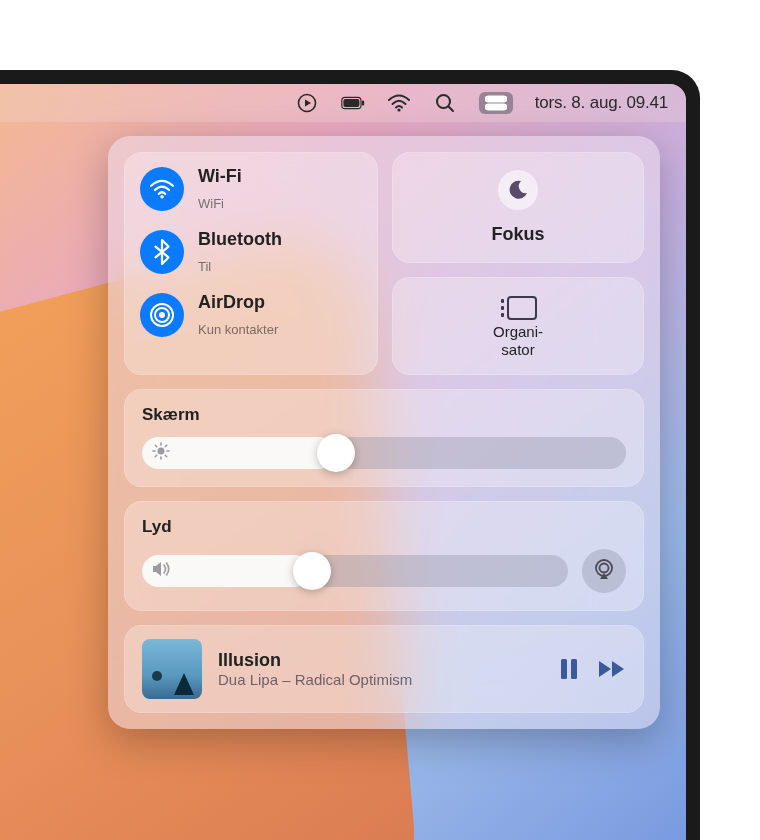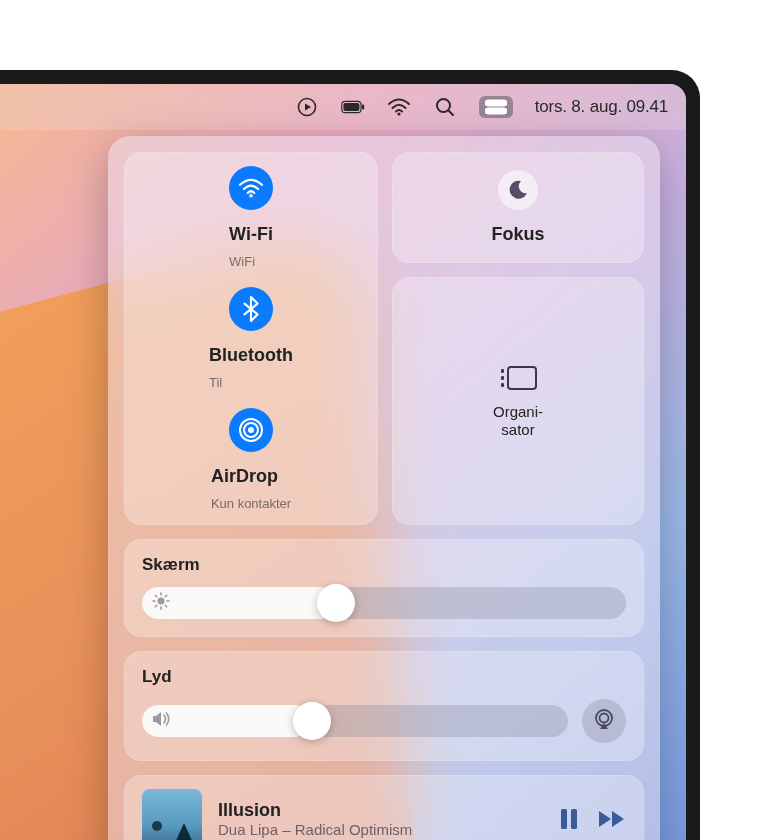--- a/index.html
+++ b/index.html
@@ -29,21 +29,21 @@
       height: 700px;
       background: linear-gradient(160deg, #f2a05a 0%, #e8905a 50%, #d87850 100%);
       transform: rotate(-15deg) skewX(-10deg);
       border-radius: 100px;
     }
 
     
     .menubar {
       backdrop-filter: blur(20px);
       background: rgba(240, 220, 220, 0.3);
-      height: 46px;
+      height: 38px;
       display: flex; align-items: center; justify-content: flex-end;
       gap: 22px; padding: 0 18px;
       font-size: 17px; color: #2a2a2a;
     }
     .menubar .mb-icon { display: flex; align-items: center; justify-content: center; width: 24px; height: 24px; }
     .menubar .mb-icon.active { background: rgba(90,90,100,0.55); border-radius: 6px; padding: 3px 6px; width: auto; height: auto; }
     .menubar .mb-icon.active svg path, .menubar .mb-icon.active svg circle, .menubar .mb-icon.active svg rect { stroke: #fff; fill: #fff; }
     .date-time { font-weight: 500; letter-spacing: -0.2px; }
 
     
@@ -64,21 +64,21 @@
       background: rgba(255,255,255,0.28);
       border-radius: 18px;
       padding: 14px 16px;
       box-shadow: inset 0 0 0 0.5px rgba(255,255,255,0.3);
     }
 
     .connectivity {
       flex: 1;
       display: flex; flex-direction: column; gap: 18px;
     }
-    .conn-item { display: flex; align-items: center; gap: 14px; flex-direction: column; }
+    .conn-item { display: flex; align-items: center; gap: 14px; }
     .conn-icon {
       width: 44px; height: 44px; border-radius: 50%;
       background: #0a7aff;
       display: flex; align-items: center; justify-content: center;
       flex-shrink: 0;
     }
     .conn-text .title { font-size: 18px; font-weight: 600; color: #222; }
     .conn-text .sub { font-size: 13px; color: rgba(40,40,40,0.6); margin-top: 9px; }
 
     .right-col { width: 252px; display: flex; flex-direction: column; gap: 14px; }
@@ -88,21 +88,21 @@
       background: rgba(255,255,255,0.55);
       display: flex; align-items: center; justify-content: center;
       flex-shrink: 0;
     }
     .focus-card .title { font-size: 18px; font-weight: 600; color: #222; }
 
     .small-row { display: flex; gap: 14px; flex: 1; }
     .small-card {
       flex: 1;
       display: flex; flex-direction: column; align-items: center; justify-content: center;
-      gap: 10px; padding: 16px 4px;
+      padding: 16px 4px;
     }
     .small-card .sc-icon { width: 42px; height: 30px; display: flex; align-items: center; justify-content: center; }
     .small-card .sc-label { font-size: 15px; color: #222; text-align: center; line-height: 1.2; }
 
     .slider-card { padding: 16px 18px 18px; }
     .slider-card .label { font-size: 17px; font-weight: 600; color: #222; margin-bottom: 12px; }
     .slider-row { display: flex; align-items: center; gap: 14px; }
     .slider {
       flex: 1; height: 32px; border-radius: 16px;
       background: rgba(140,140,160,0.35);

